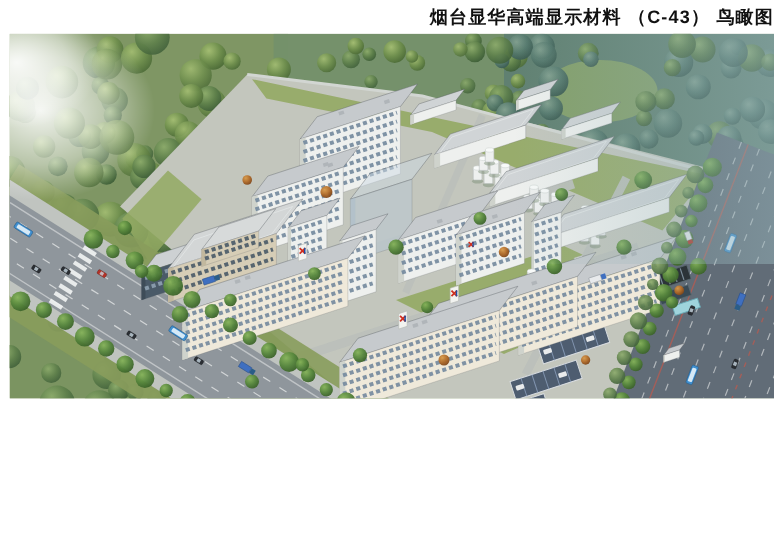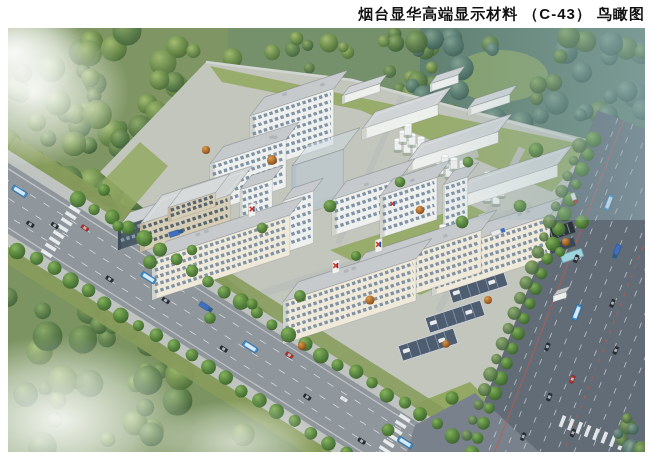--- a/index.html
+++ b/index.html
@@ -1,16 +1,16 @@
 <!DOCTYPE html>
 <html><head>
 <meta charset="utf-8">
 <style>
   html,body{margin:0;padding:0;background:#ffffff;}
-  .page{position:relative;width:650px;height:452px;background:#ffffff;overflow:hidden;
+  .page{position:relative;width:650px;height:332px;background:#ffffff;overflow:hidden;
         font-family:"Liberation Sans", sans-serif;text-align:center;}
   .title-bar{position:absolute;left:0;top:0;width:650px;height:28px;background:#ffffff;
              z-index:5;display:flex;align-items:center;justify-content:flex-end;}
   .title-text{font-weight:bold;font-size:15px;color:#111;letter-spacing:1px;padding-right:5px;
               font-family:"Liberation Sans","DejaVu Sans",sans-serif;}
   .render{position:absolute;left:0;top:0;width:650px;height:460px;}
   svg{display:block;}
 </style>
 </head>
 <body>

